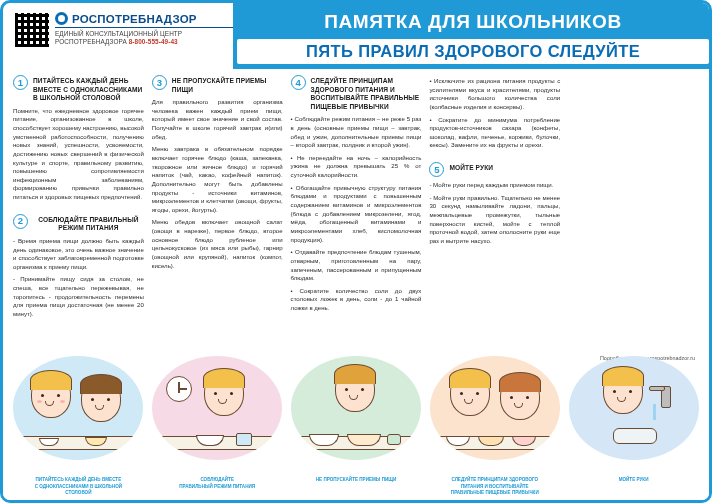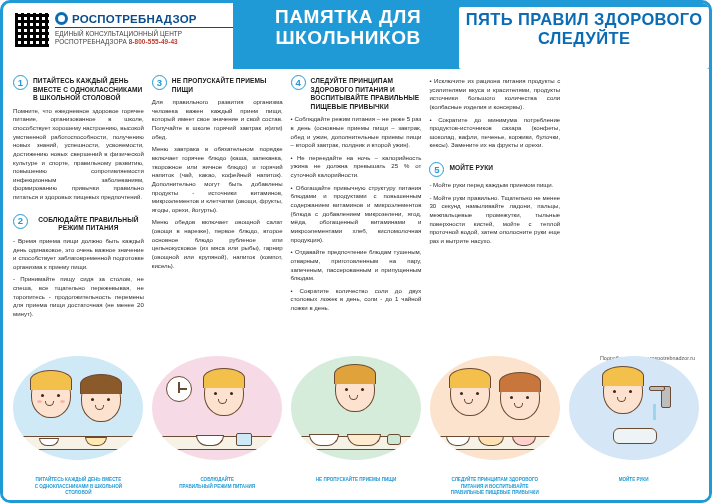--- a/index.html
+++ b/index.html
@@ -64,21 +64,21 @@
     font-size: 6.4px; color: #3b3b3b; line-height: 1.25;
     letter-spacing: .1px;
   }
   .center-line2 .phone { color: #c0392b; font-weight: bold; }
   .sep { height:1px; background:#0a4d8c; margin:2px 0 2px 0; width: 182px; }
 
   .title-block {
     flex: 1;
     position: relative;
     display: flex;
-    flex-direction: row;
+    flex-direction: column;
     justify-content: center;
     padding-left: 4px;
   }
   .band {
     position: absolute;
     left: 0; right: -4px; top: 0; bottom: 0;
     background: #1f9ad6;
     border-top-left-radius: 0;
   }
   .band-inner {

